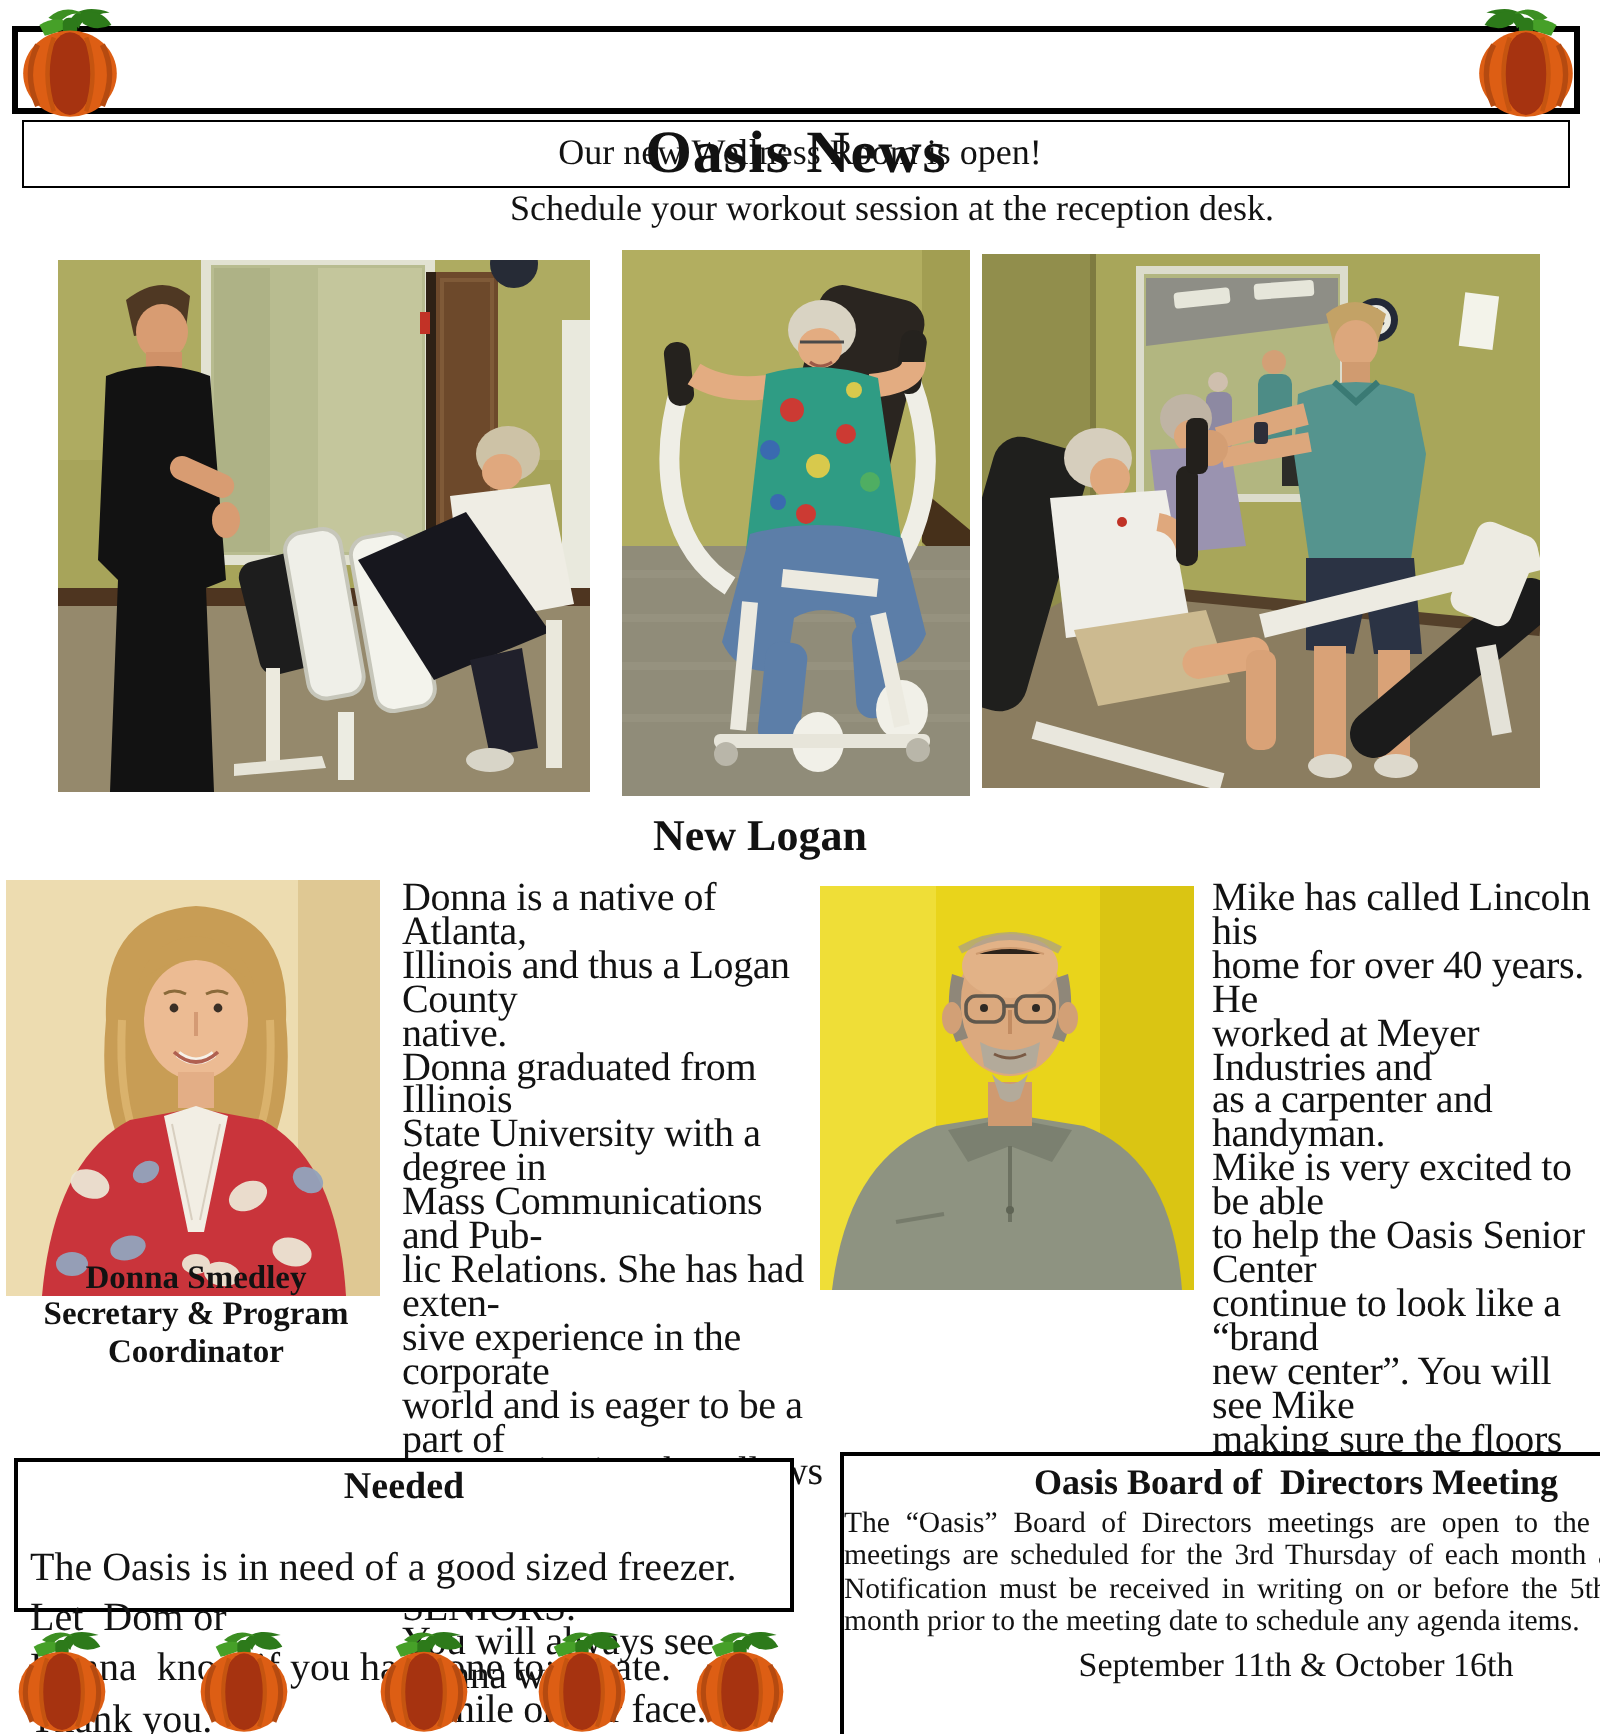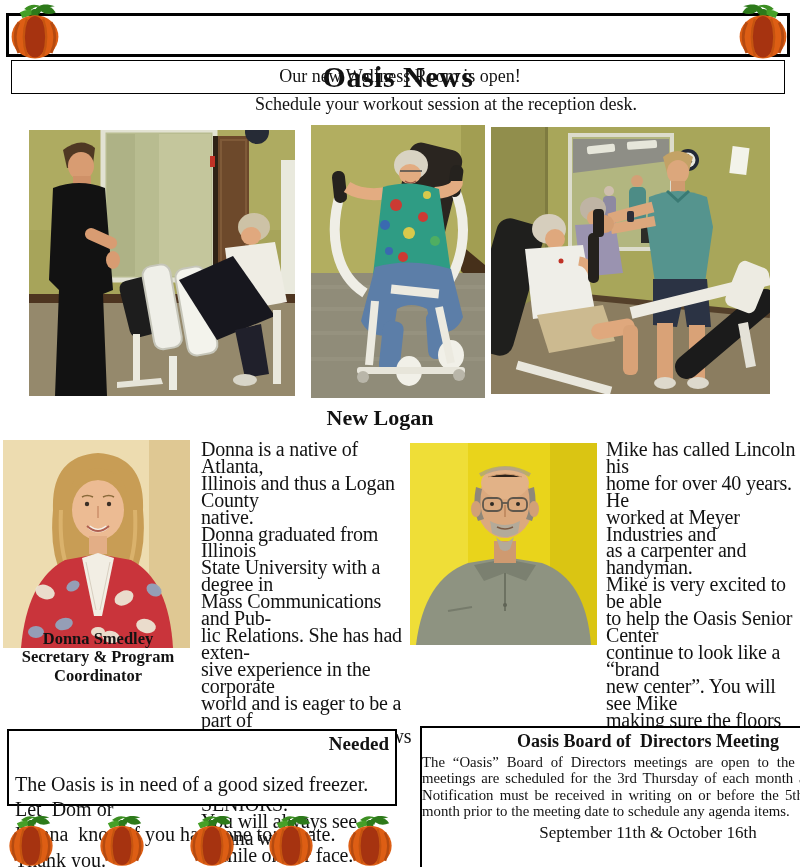--- a/index.html
+++ b/index.html
@@ -37,21 +37,21 @@
     line-height:1.12; white-space:pre-line; }
   #donna-caption { left:0px;   top:630px; width:196px; }
   #mike-caption  { left:406px; top:650px; width:196px; }
   .bio { position:absolute; font-size:20px; line-height:16.9px; letter-spacing:-0.2px;
     white-space:pre-line; }
   #donna-bio { left:201px; top:441px; width:212px; }
   #mike-bio  { left:606px; top:441px; width:196px; }
   
   .needed-box { position:absolute; left:7px; top:729px; width:390px; height:77px;
     border:2px solid #000; box-sizing:border-box; padding:2px 6px; background:#fff; }
-  .needed-title { text-align:right; font-weight:bold; font-size:19px; }
+  .needed-title { text-align:center; font-weight:bold; font-size:19px; }
   .needed-body { font-size:20px; line-height:1.26; white-space:pre-wrap; margin-top:17px; }
   .board-box { position:absolute; left:420px; top:698px; width:456px; height:160px;
     border:2px solid #000; box-sizing:border-box; padding:3px 0; background:#fff;margin-top:28px; }
   .board-title { text-align:center; font-weight:bold; font-size:18px; white-space:pre; }
   .board-body { font-size:14.8px; line-height:16.4px; text-align:justify; margin-top:2px; }
   .board-dates { text-align:center; font-size:17px; margin-top:3px; }
   .defs-holder { position:absolute; width:0; height:0; overflow:hidden; }
 </style>
 </head>
 <body>

